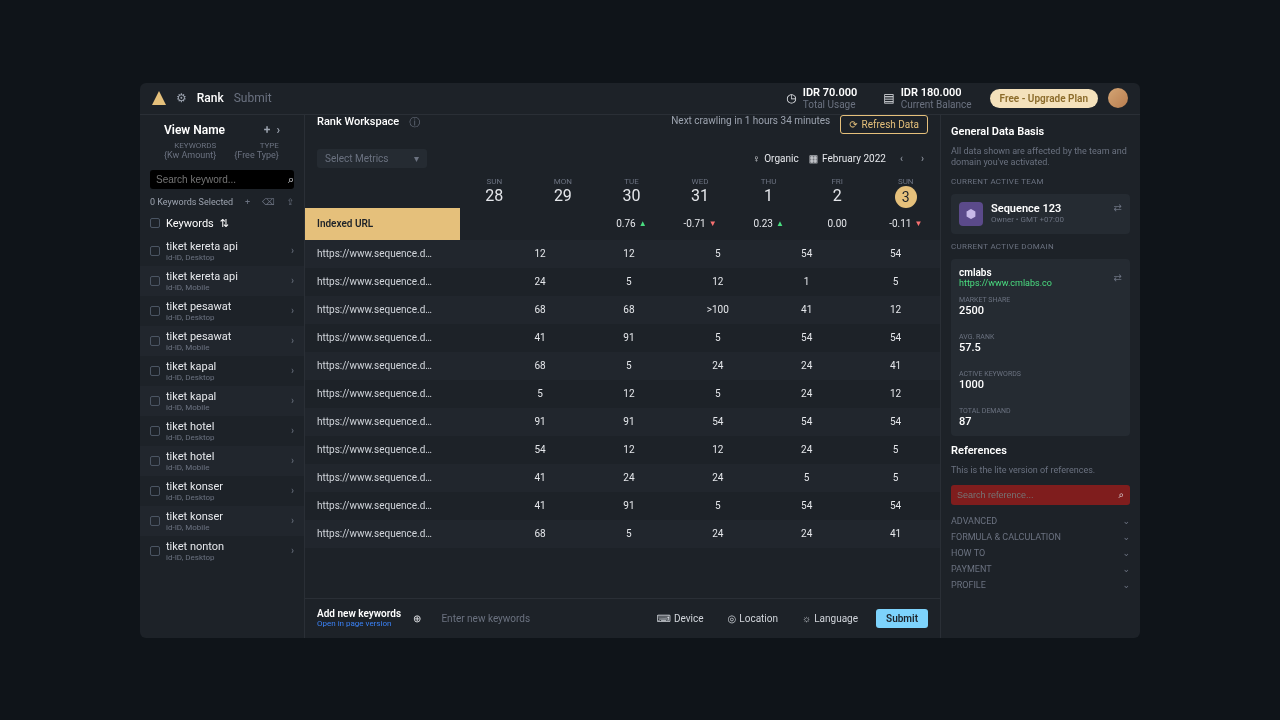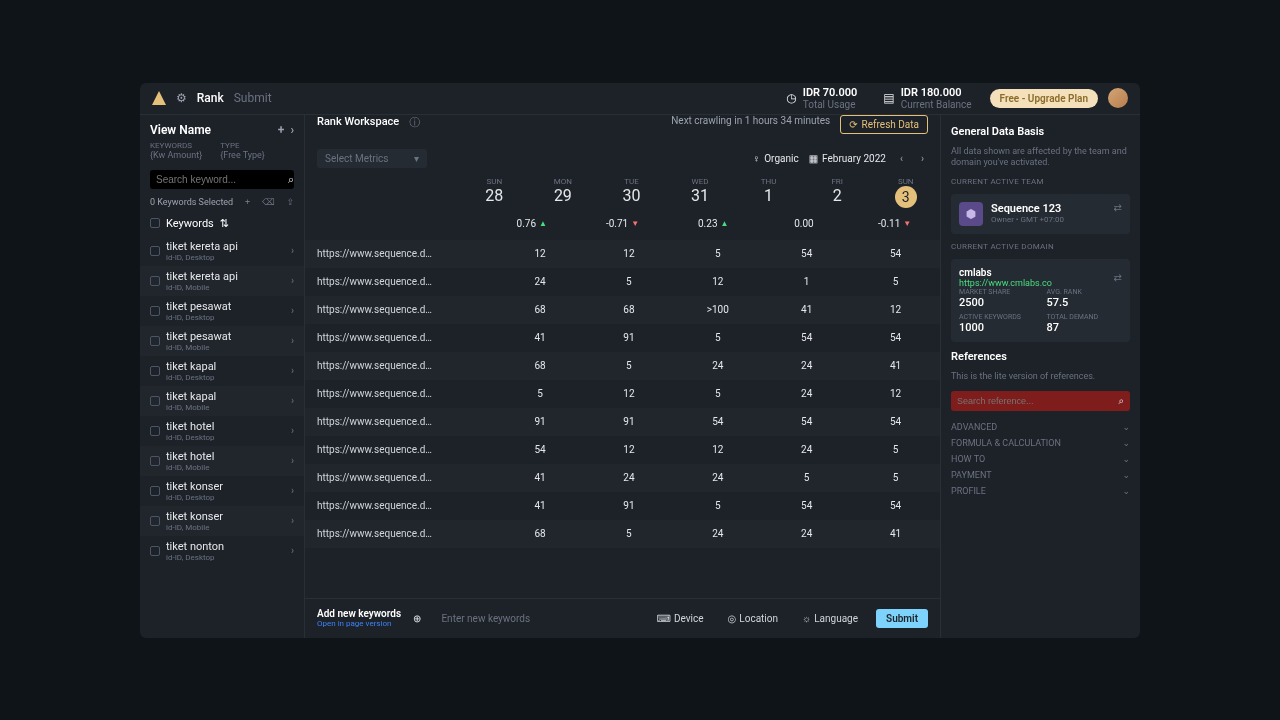--- a/index.html
+++ b/index.html
@@ -11,21 +11,21 @@
 .topbar .pill { color: #fff; font-weight: 500; }
 .topbar .sub { color: #6b7280; }
 .topbar .spacer { flex: 1; }
 .balance { display: flex; align-items: center; gap: 6px; padding: 2px 8px; }
 .balance .label { color: #6b7280; font-size: 10px; }
 .balance .val { font-size: 11px; font-weight: 600; color: #fff; }
 .upgrade { background: #f4e1bb; color: #8b6b2a; font-size: 10px; font-weight: 600; padding: 4px 10px; border-radius: 12px; }
 .avatar { width: 20px; height: 20px; border-radius: 50%; background: linear-gradient(135deg,#d4a574,#b87d4f); }
 .body { flex: 1; display: flex; overflow: hidden; }
 .left { width: 165px; border-right: 1px solid #2a2f36; display: flex; flex-direction: column; font-size: 11px; }
-.left .head { padding: 8px 10px 4px; }
+.left .head { padding: 8px 24px 4px; text-align: right; }
 .left .title { font-size: 12px; font-weight: 600; color: #fff; display: flex; align-items: center; }
 .left .title .actions { margin-left: auto; display: flex; gap: 6px; color: #9ca3af; }
 .left .meta { display: flex; gap: 18px; margin-top: 4px; font-size: 9px; color: #6b7280; }
 .left .meta div span:first-child { text-transform: uppercase; display: block; font-size: 8px; }
 .left .search { margin: 6px 10px; background: #000000; border-radius: 3px; display: flex; align-items: center; padding: 3px 6px; }
 .left .search input { background: transparent; border: none; color: #9ca3af; font-size: 10px; outline: none; flex: 1; }
 .left .selrow { padding: 2px 10px 4px; display: flex; gap: 8px; font-size: 9px; color: #9ca3af; }
 .left .selrow .ico { margin-left: auto; color: #6b7280; }
 .left .khead { padding: 6px 10px; display: flex; align-items: center; gap: 6px; font-size: 11px; color: #fff; }
 .left .kw-list { flex: 1; overflow: hidden; }
@@ -78,21 +78,21 @@
 .teamcard { background: #252b32; border-radius: 4px; padding: 8px; display: flex; gap: 8px; }
 .teamcard .ico { width: 24px; height: 24px; border-radius: 4px; background: #5b4a8a; display: flex; align-items: center; justify-content: center; color: #c7b8e8; font-size: 12px; }
 .teamcard .t { font-weight: 600; color: #fff; font-size: 11px; }
 .teamcard .s { color: #6b7280; font-size: 8px; }
 .teamcard .sync { margin-left: auto; color: #6b7280; }
 .domaincard { background: #252b32; border-radius: 4px; padding: 8px; }
 .domaincard .d1 { display: flex; align-items: center; }
 .domaincard .t { font-weight: 600; color: #fff; }
 .domaincard .u { color: #4ade80; font-size: 9px; }
 .domaincard .sync { margin-left: auto; color: #6b7280; }
-.stats { display: grid; grid-template-columns: 1fr 1fr; gap: 4px 12px; }
+.stats { display: grid; grid-template-columns: 1fr; gap: 16px 12px; margin-top: 8px; }
 .stats .sl { font-size: 7px; color: #6b7280; text-transform: uppercase; }
 .stats .sv { font-size: 11px; color: #fff; font-weight: 500; }
 .refsearch { background: #7f1d1d; border-radius: 3px; padding: 4px 6px; display: flex; align-items: center; }
 .refsearch input { background: transparent; border: none; color: #9ca3af; font-size: 9px; outline: none; flex: 1; }
 .ref-item { display: flex; justify-content: space-between; font-size: 9px; text-transform: uppercase; color: #6b7280; padding: 3px 0; }
 </style>
 </head>
 <body>
 
 <div class="app">
@@ -292,20 +292,21 @@
             <div class="dow">THU</div>
             <div class="num">1</div>
           </div>
           <div class="day">
             <div class="dow">FRI</div>
             <div class="num">2</div>
           </div>
           <div class="day active"><div class="dow">SUN</div><div class="num">3</div></div>
         </div>
       <div class="hdrrow-wrap">
+        <div class="urlbox">Indexed URL</div>
         <div class="deltas">
           <div class="dcell" style="flex:0.4"></div>
           <div id="deltas" style="flex:1;display:flex">
               <div class="dcell">
                 <span>0.76</span>
                 <span class="up">▲</span>
               </div>
               <div class="dcell">
                 <span>-0.71</span>
                 <span class="down">▼</span>

